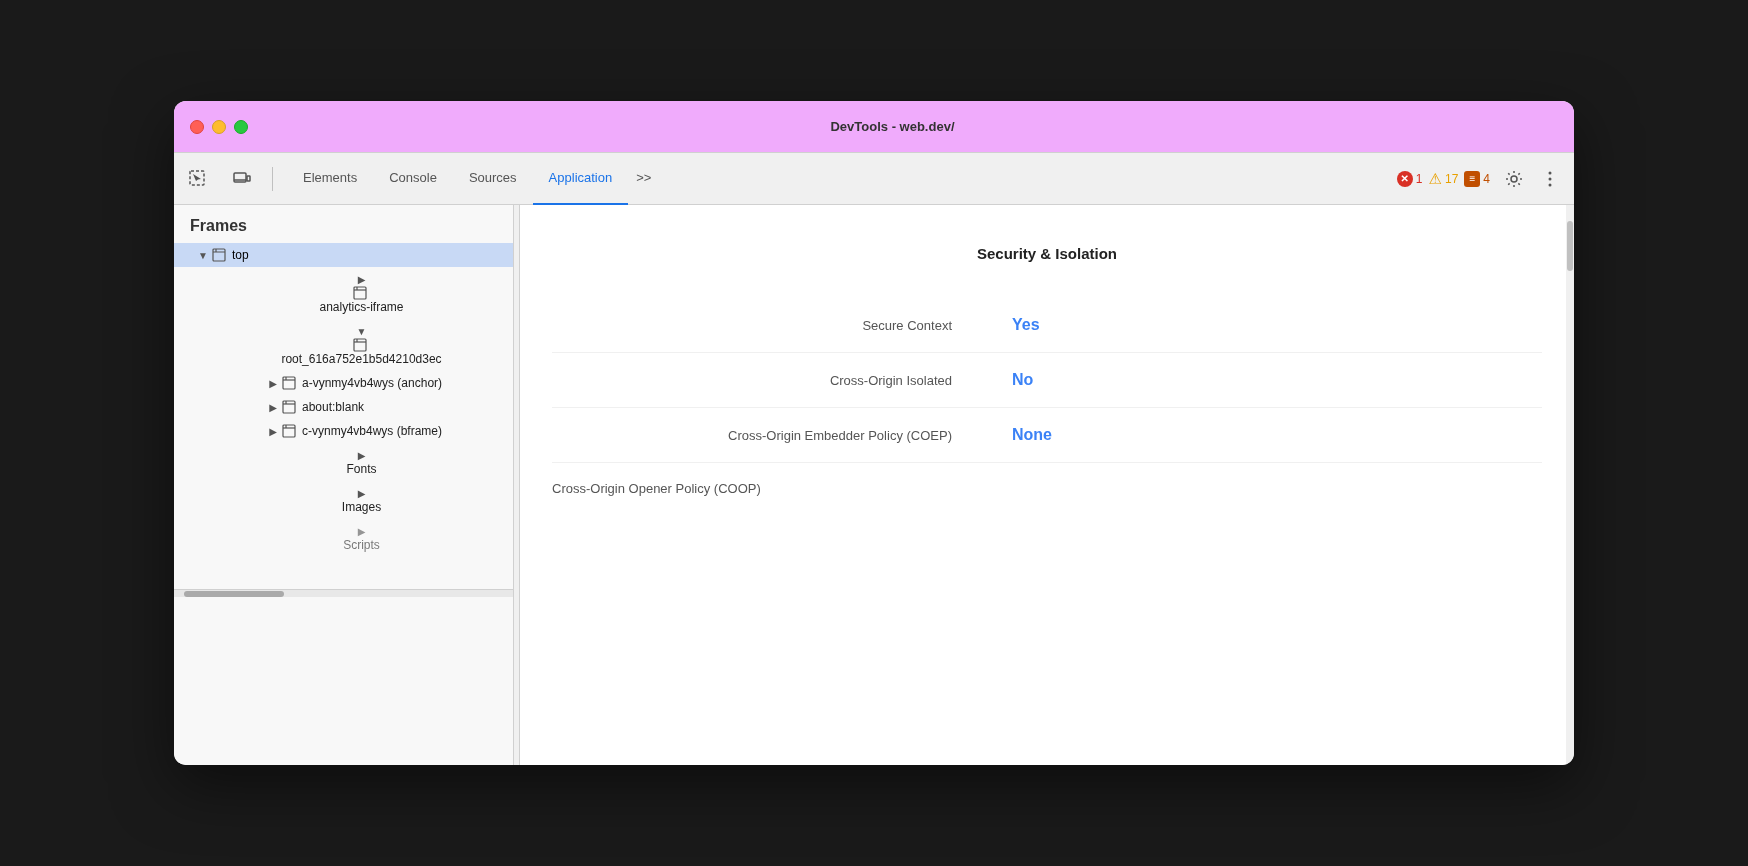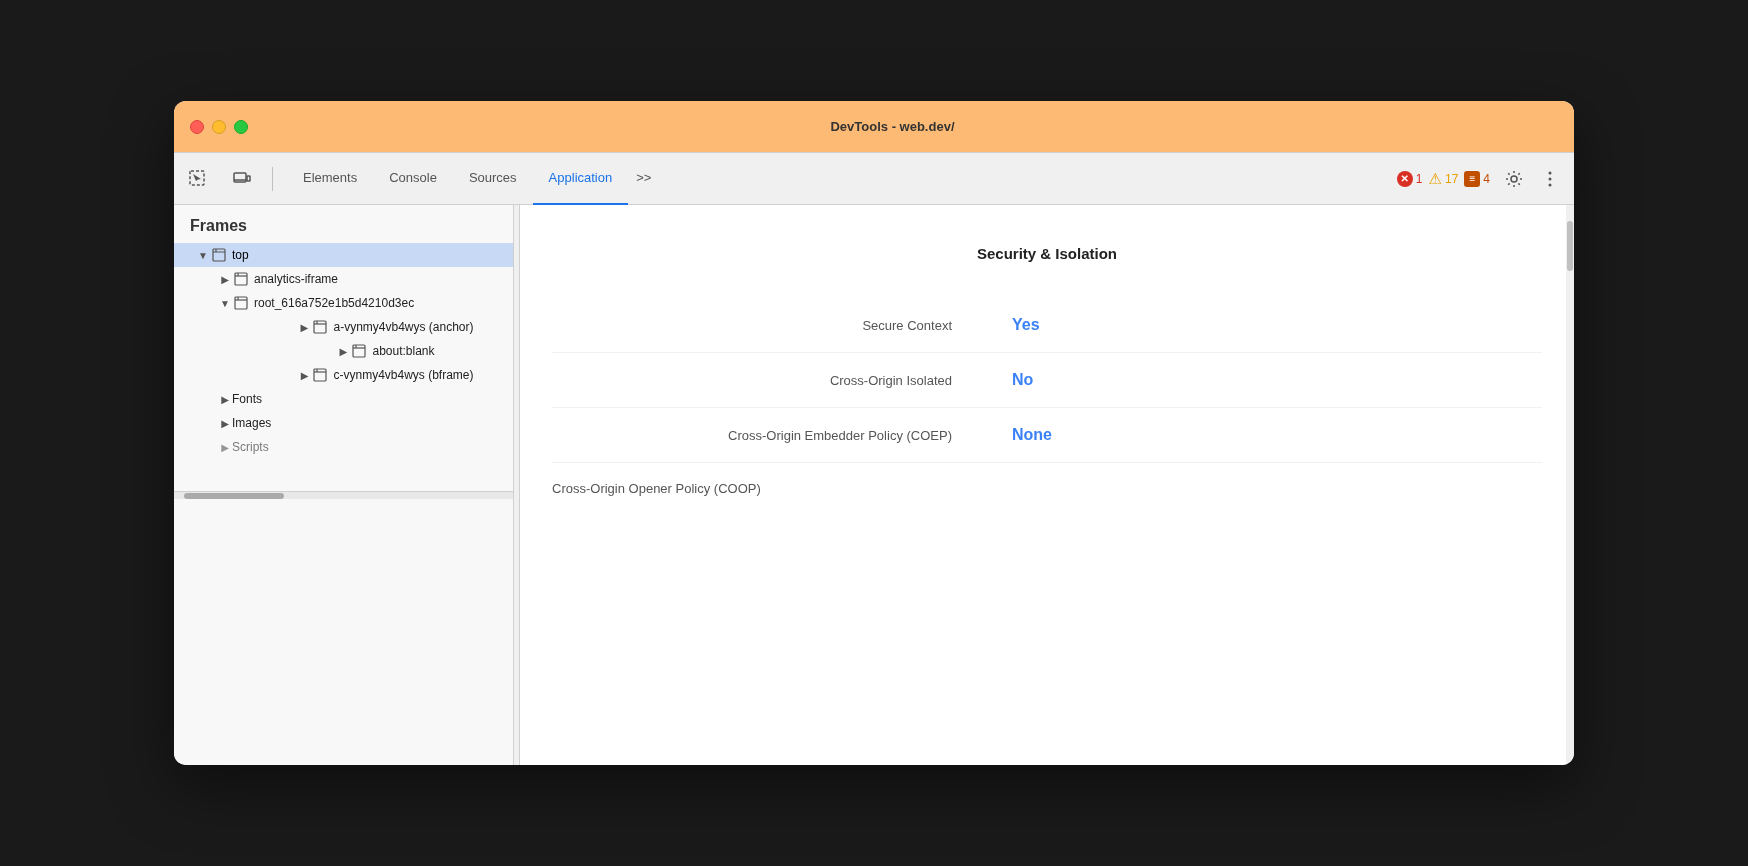--- a/index.html
+++ b/index.html
@@ -16,21 +16,21 @@
     .window {
       width: 1400px;
       background: #f5f5f5;
       border-radius: 12px;
       box-shadow: 0 20px 60px rgba(0,0,0,0.5);
       overflow: hidden;
     }
 
     
     .title-bar {
-      background: #fdba74;
+      background: #f0abfc;
       height: 52px;
       display: flex;
       align-items: center;
       justify-content: center;
       position: relative;
       border-bottom: 1px solid #d0d0d0;
       padding-left: 37px;
     }
 
     .traffic-lights {
@@ -229,22 +229,22 @@
       height: 14px;
     }
 
     .tree-label {
       overflow: hidden;
       text-overflow: ellipsis;
       white-space: nowrap;
     }
 
     .indent-1 { padding-left: 22px; }
-    .indent-2 { padding-left: 44px; }
-    .indent-3 { padding-left: 92px; justify-content: center; }
+    .indent-2 { padding-left: 44px; flex-direction: column; }
+    .indent-3 { padding-left: 92px; }
 
     
     .sidebar::-webkit-scrollbar { width: 8px; }
     .sidebar::-webkit-scrollbar-track { background: transparent; }
     .sidebar::-webkit-scrollbar-thumb { background: #ccc; border-radius: 4px; }
 
     
     .content {
       flex: 1;
       background: #fff;

